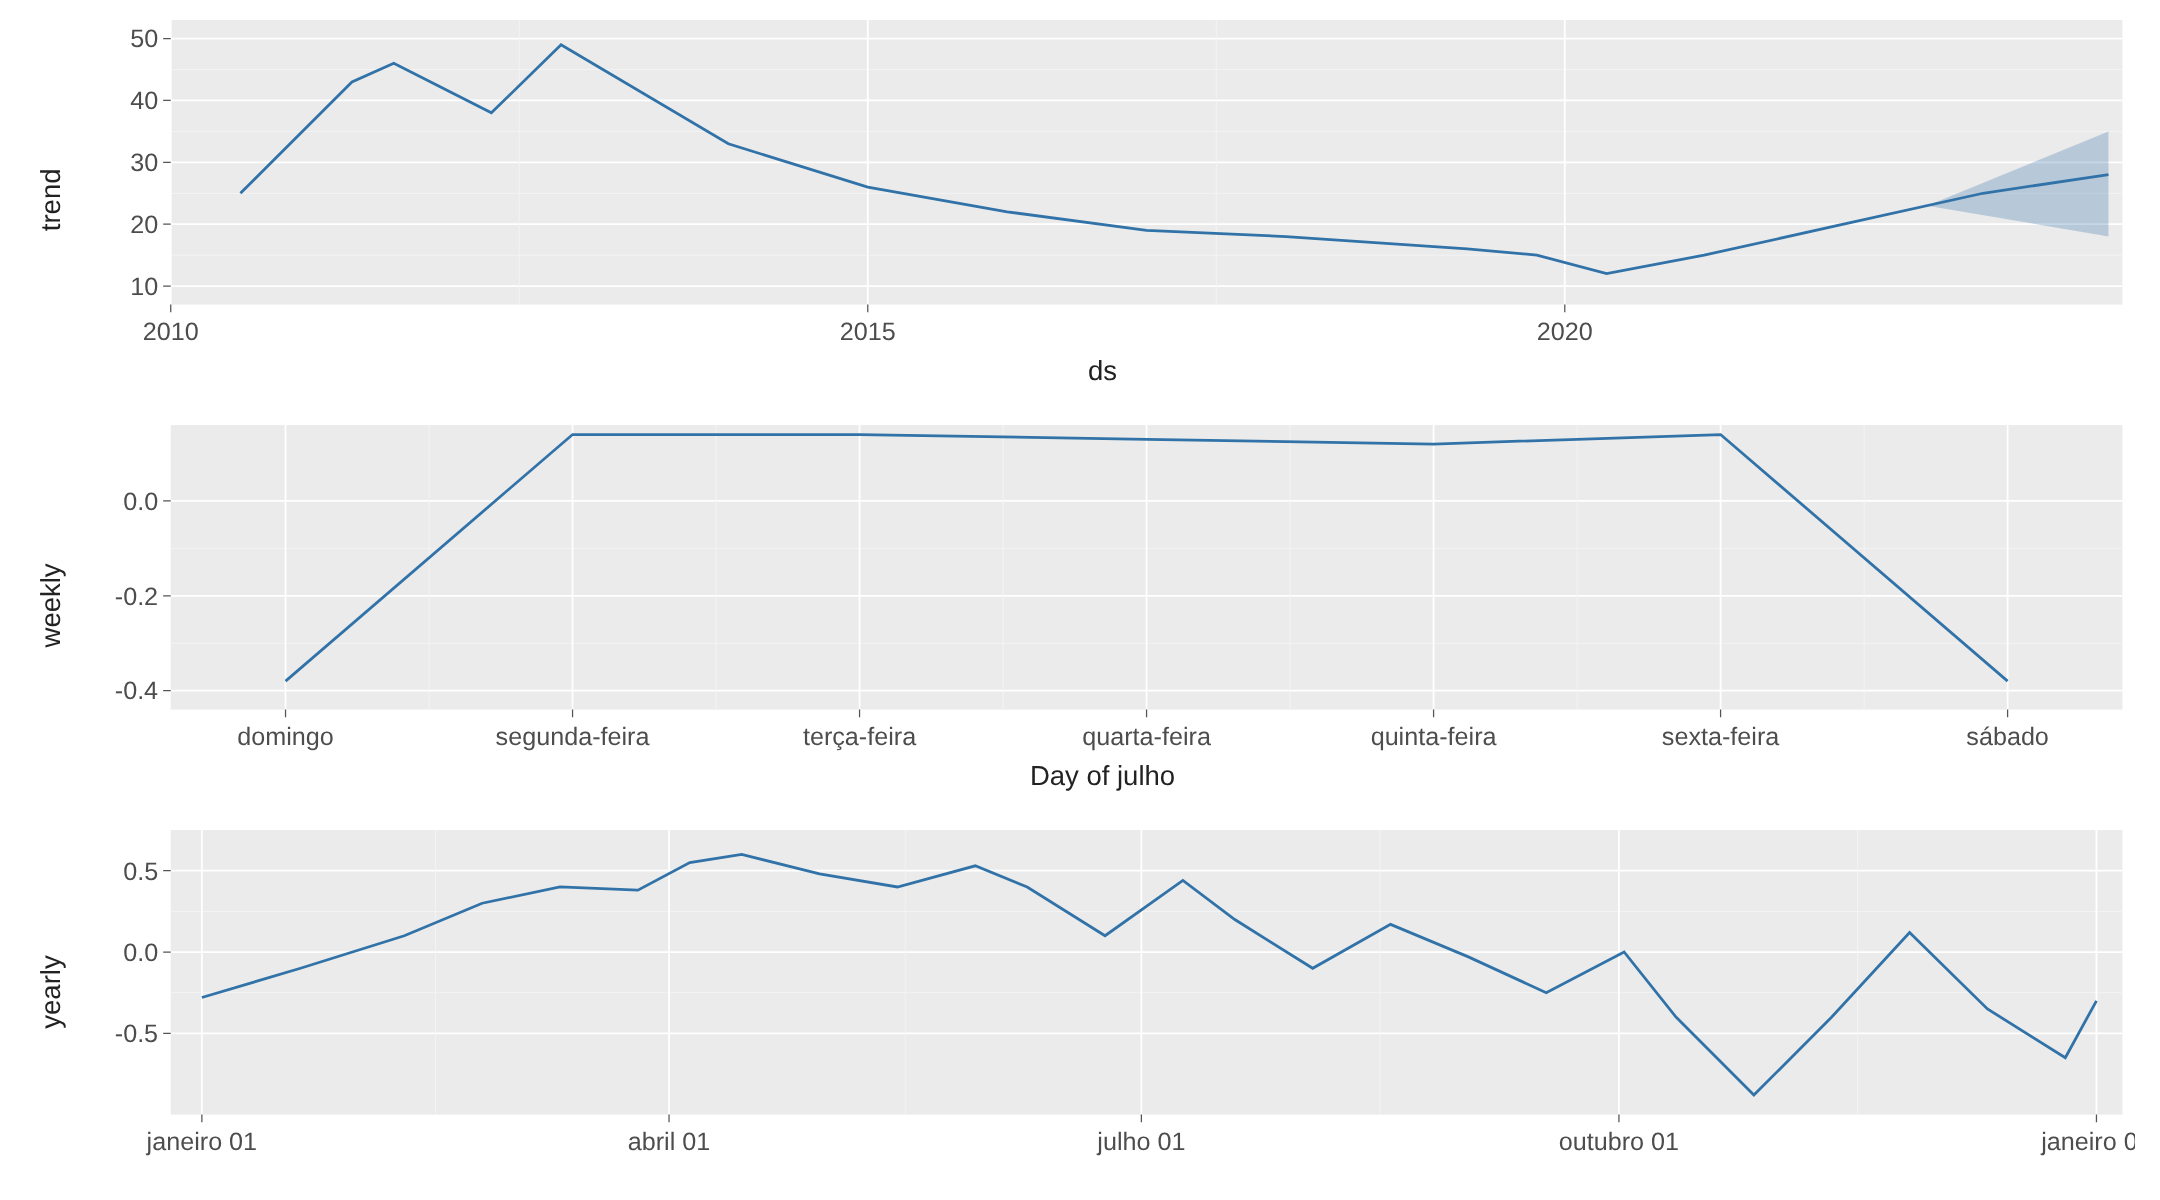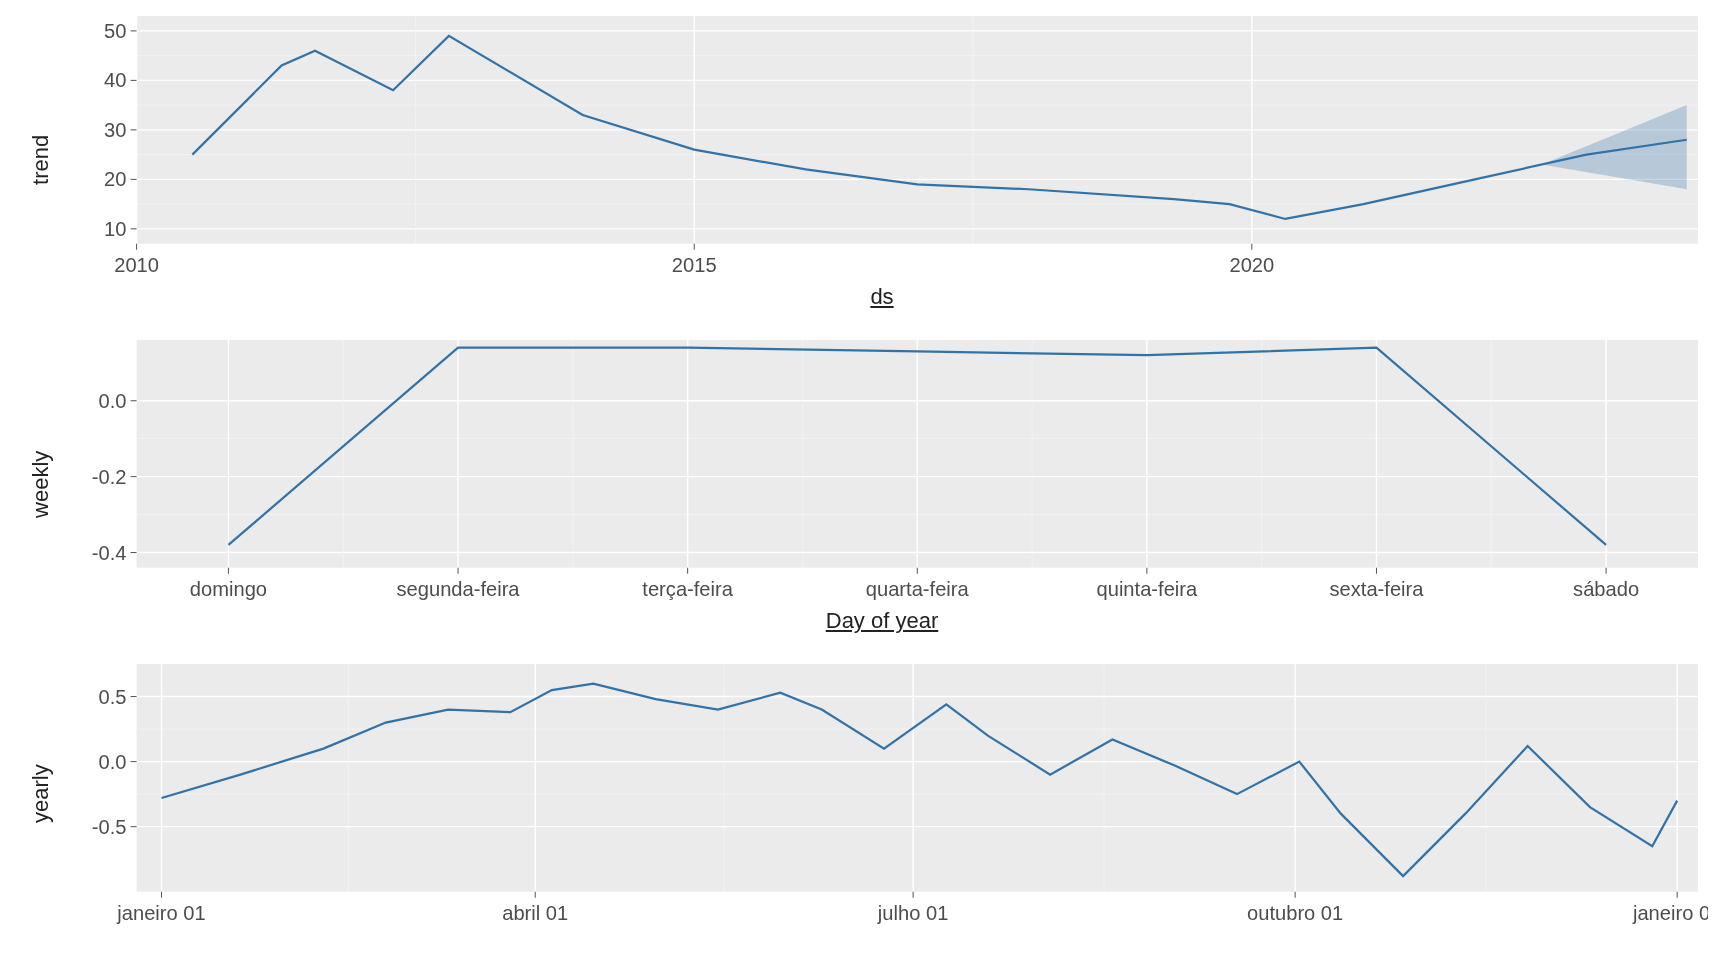--- a/index.html
+++ b/index.html
@@ -39,21 +39,20 @@
     display: flex;
     align-items: center;
     justify-content: center;
     width: 30px;
   }
   .xlab {
     text-align: center;
     font-size: 22px;
     color: #222;
     margin-top: 2px;
-    text-decoration: underline;
   }
   .chart-col {
     flex: 1;
     display: flex;
     flex-direction: column;
   }
   svg {
     display: block;
     width: 100%;
   }
@@ -152,21 +151,21 @@
             <text x="627.0588235294117" y="260" class="x-axis-text" text-anchor="middle">terça-feira</text>
             <line y1="232" y2="238" x1="854.9999999999999" x2="854.9999999999999" class="axis-tick"></line>
             <text x="854.9999999999999" y="260" class="x-axis-text" text-anchor="middle">quarta-feira</text>
             <line y1="232" y2="238" x1="1082.9411764705883" x2="1082.9411764705883" class="axis-tick"></line>
             <text x="1082.9411764705883" y="260" class="x-axis-text" text-anchor="middle">quinta-feira</text>
             <line y1="232" y2="238" x1="1310.8823529411764" x2="1310.8823529411764" class="axis-tick"></line>
             <text x="1310.8823529411764" y="260" class="x-axis-text" text-anchor="middle">sexta-feira</text>
             <line y1="232" y2="238" x1="1538.8235294117646" x2="1538.8235294117646" class="axis-tick"></line>
             <text x="1538.8235294117646" y="260" class="x-axis-text" text-anchor="middle">sábado</text>
           </svg>
-        <div class="xlab">Day of year</div>
+        <div class="xlab">Day of julho</div>
       </div>
     </div>
 
     <div class="chart-row">
       <div class="ylab">yearly</div>
       <div class="chart-col">
         <svg id="svg-yearly" viewBox="0 0 1640 270" preserveAspectRatio="none">
             <rect x="80" y="6" width="1550" height="226" class="plot-bg"></rect>
             <line x1="80" x2="1630" y1="135.14285714285717" y2="135.14285714285717" class="grid-minor"></line>
             <line x1="80" x2="1630" y1="70.57142857142856" y2="70.57142857142856" class="grid-minor"></line>

